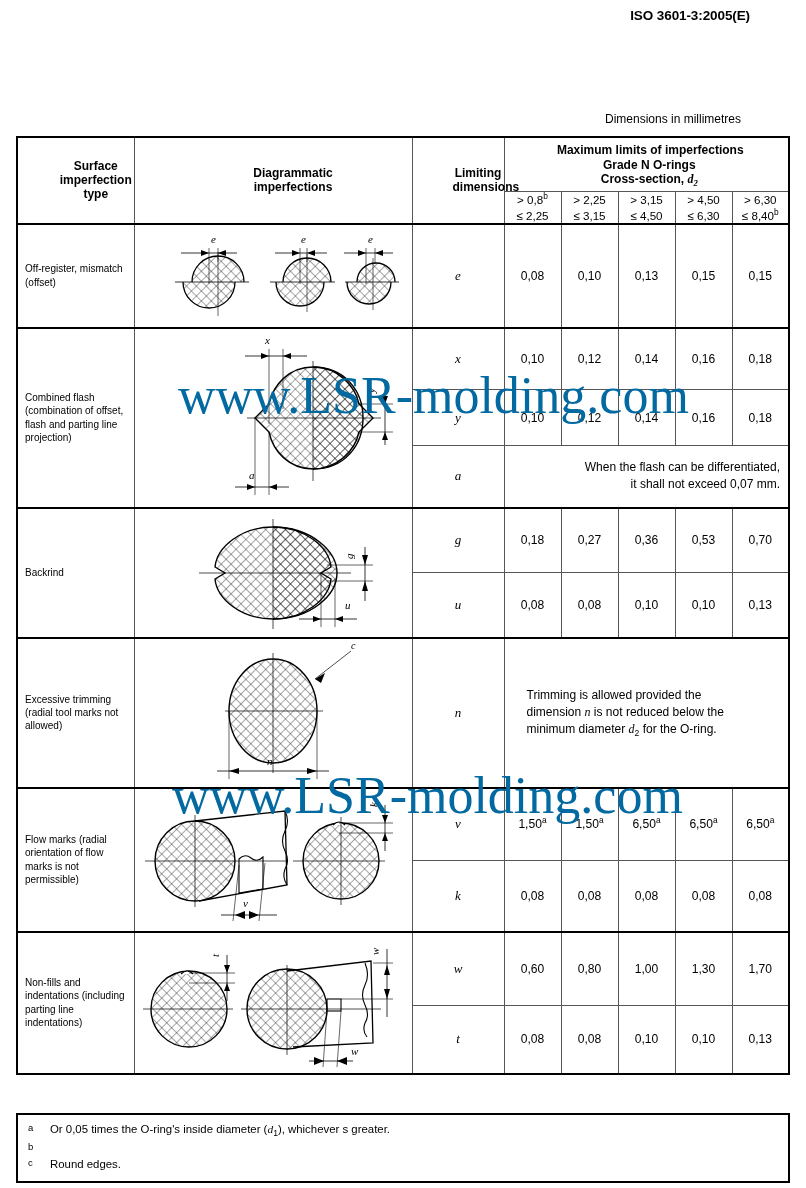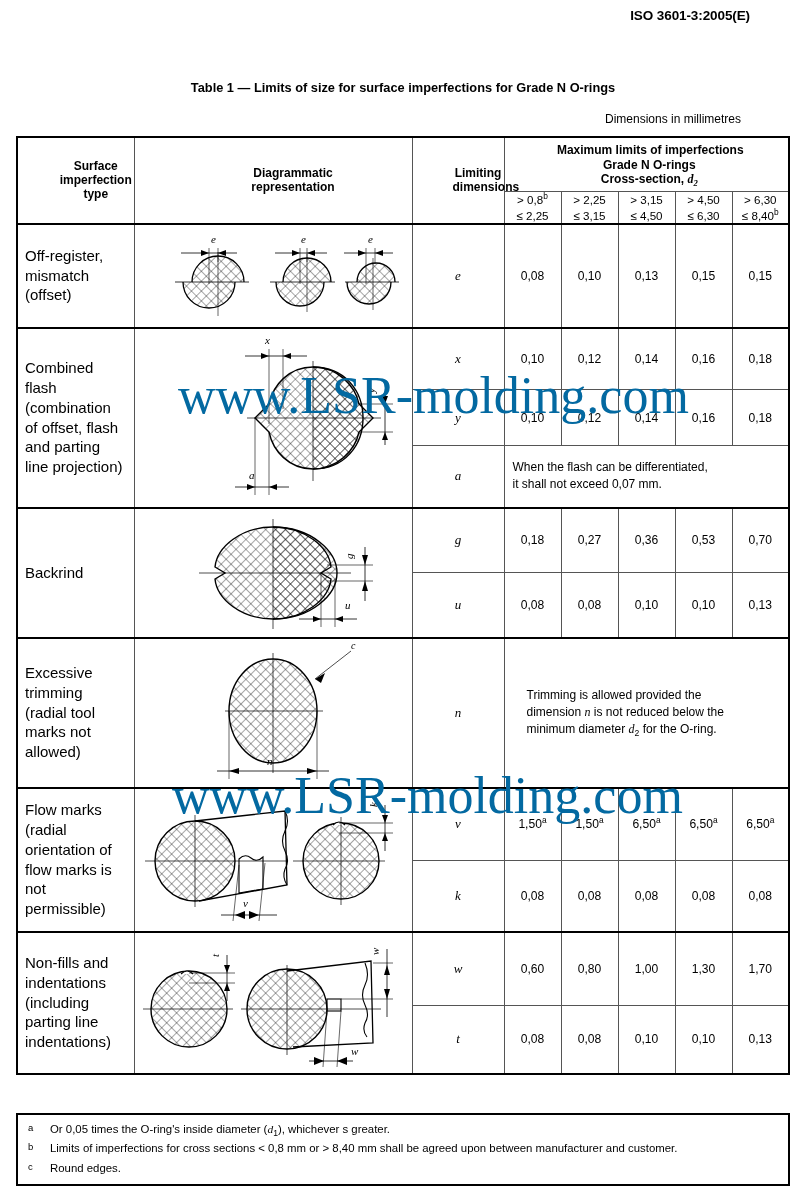--- a/index.html
+++ b/index.html
@@ -54,30 +54,30 @@
     font-weight: bold; font-size: 12px; text-align: center; line-height: 1.18; padding-left: 40px;
   }
   th.sub-range {
     font-weight: normal; font-size: 11.6px; text-align: center; line-height: 1.3;
   }
 
   .thick-top { border-top: 2px solid #000 !important; }
   .thick-bot { border-bottom: 2px solid #000 !important; }
 
   td.type-cell {
-    padding: 6px 7px; font-size: 15px; line-height: 1.32; vertical-align: middle;
+    padding: 6px 7px; font-size: 10px; line-height: 1.32; vertical-align: middle;
   }
   td.diagram-cell { padding: 0; text-align: center; vertical-align: middle; }
   td.lim-cell {
     text-align: center; font-family: "Liberation Serif", serif;
     font-style: italic; font-size: 13px;
   }
   td.val-cell { text-align: center; font-size: 12.1px; }
   td.note-cell {
-    text-align: left; font-size: 12px; line-height: 1.45; padding: 5px 8px;
+    text-align: right; font-size: 12px; line-height: 1.45; padding: 5px 8px;
   }
   sup { font-size: 8.4px; vertical-align: super; line-height: 0; }
   .it { font-family: "Liberation Serif", serif; font-style: italic; }
   .sub { font-size: 8.6px; vertical-align: sub; line-height: 0; }
 
   
   .footnotes {
     position: absolute; left: 16px; width: 774px;
     border: 2px solid #000; border-top: 2px solid #000;
     padding: 4px 0 6px 0;
@@ -101,21 +101,20 @@
 
   svg { display: block; margin: 0 auto; }
 </style>
 </head>
 <body>
 
 <div class="page">
 
   <div class="doc-header">ISO 3601-3:2005(E)</div>
 
-  <div class="table-title">Table 1 — Limits of size for surface imperfections for Grade N O-rings</div>
 
   <div class="dim-note">Dimensions in millimetres</div>
 
   <table class="tbl">
     <colgroup>
       <col style="width:117px">
       <col style="width:278px">
       <col style="width:92px">
       <col style="width:57px">
       <col style="width:57px">
@@ -126,21 +125,21 @@
 
     <thead>
       <tr class="hdr-band">
         <th class="hcell" rowspan="3">
           <div>Surface</div>
           <div>imperfection</div>
           <div>type</div>
         </th>
         <th class="hcell" rowspan="3">
           <div>Diagrammatic</div>
-          <div>representation</div>
+          <div>imperfections</div>
         </th>
         <th class="hcell" rowspan="3">
           <div>Limiting</div>
           <div>dimensions</div>
         </th>
         <th class="hcell" colspan="5" style="border-bottom:none; padding:5px 0 1px 8px;">Maximum limits of imperfections</th>
       </tr>
       <tr>
         <th class="hcell" colspan="5" style="border-top:none; padding:0 0 5px 6px;">
           <div>Grade N O-rings</div>
@@ -483,21 +482,20 @@
     </tbody>
   </table>
 
   <div class="footnotes" style="top:1113px;">
     <div class="fn-row">
       <div class="fn-mark">a</div>
       <div class="fn-text"><span>Or 0,05 times the O-ring's inside diameter (</span><span class="it">d</span><span class="sub">1</span><span>), whichever s greater.</span></div>
     </div>
     <div class="fn-row">
       <div class="fn-mark">b</div>
-      <div class="fn-text">Limits of imperfections for cross sections &lt; 0,8 mm or &gt; 8,40 mm shall be agreed upon between manufacturer and customer.</div>
     </div>
     <div class="fn-row">
       <div class="fn-mark">c</div>
       <div class="fn-text">Round edges.</div>
     </div>
   </div>
 
   <div class="wm wm1">www.LSR-molding.com</div>
   <div class="wm wm2">www.LSR-molding.com</div>
 

